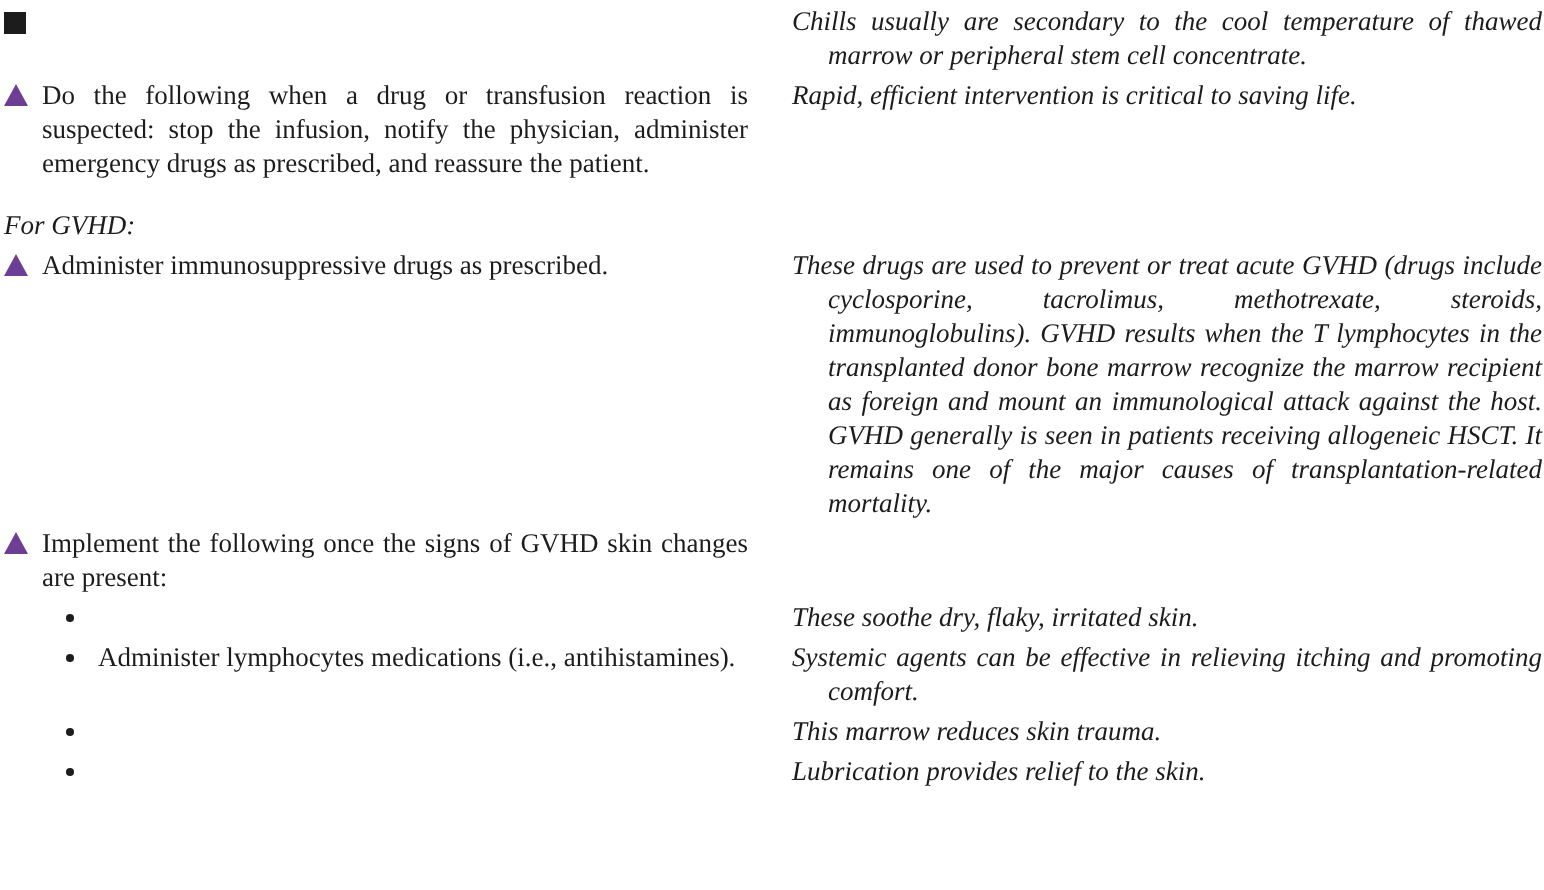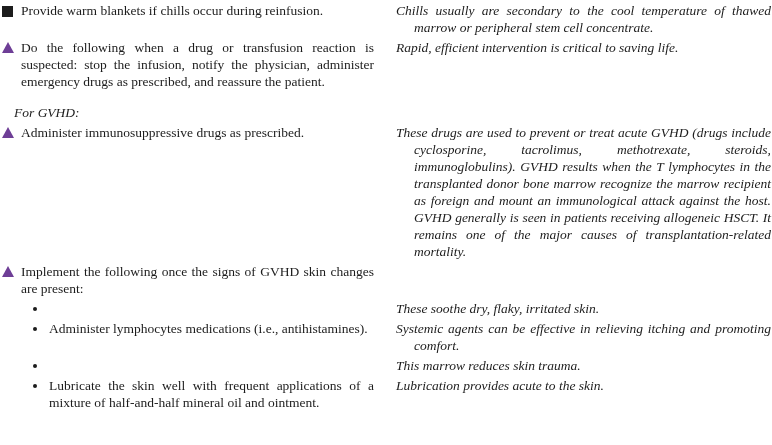--- a/index.html
+++ b/index.html
@@ -61,35 +61,34 @@
   
   .rat {
     margin: 0;
     padding-left: 18px;
     text-indent: -18px;
     text-align: justify;
     font-style: italic;
   }
 
   .gvhd-heading {
-    margin: 11px 0 0 12px;
+    margin: 11px 0 0 0;
     font-style: italic;
   }
 </style>
 </head>
 <body>
 
 <div class="page">
   <div class="grid">
 
     <div class="row">
       <div class="cell">
         <p class="li">
           <span class="mk square"></span>
-          <span>Provide warm blankets if chills occur during reinfusion.</span>
         </p>
       </div>
       <div class="cell">
         <p class="rat">Chills usually are secondary to the cool temperature of thawed marrow or peripheral stem cell concentrate.</p>
       </div>
     </div>
 
     <div class="row">
       <div class="cell">
         <p class="li">
@@ -162,22 +161,21 @@
       </div>
       <div class="cell">
         <p class="rat">This marrow reduces skin trauma.</p>
       </div>
     </div>
 
     <div class="row">
       <div class="cell">
         <p class="li sub">
           <span class="mk dot"></span>
-          <span>Lubricate the skin well with frequent applications of a mixture of half-and-half mineral oil and ointment.</span>
         </p>
       </div>
       <div class="cell">
-        <p class="rat">Lubrication provides acute to the skin.</p>
+        <p class="rat">Lubrication provides relief to the skin.</p>
       </div>
     </div>
 
   </div>
 </div>
 
 </body></html>

